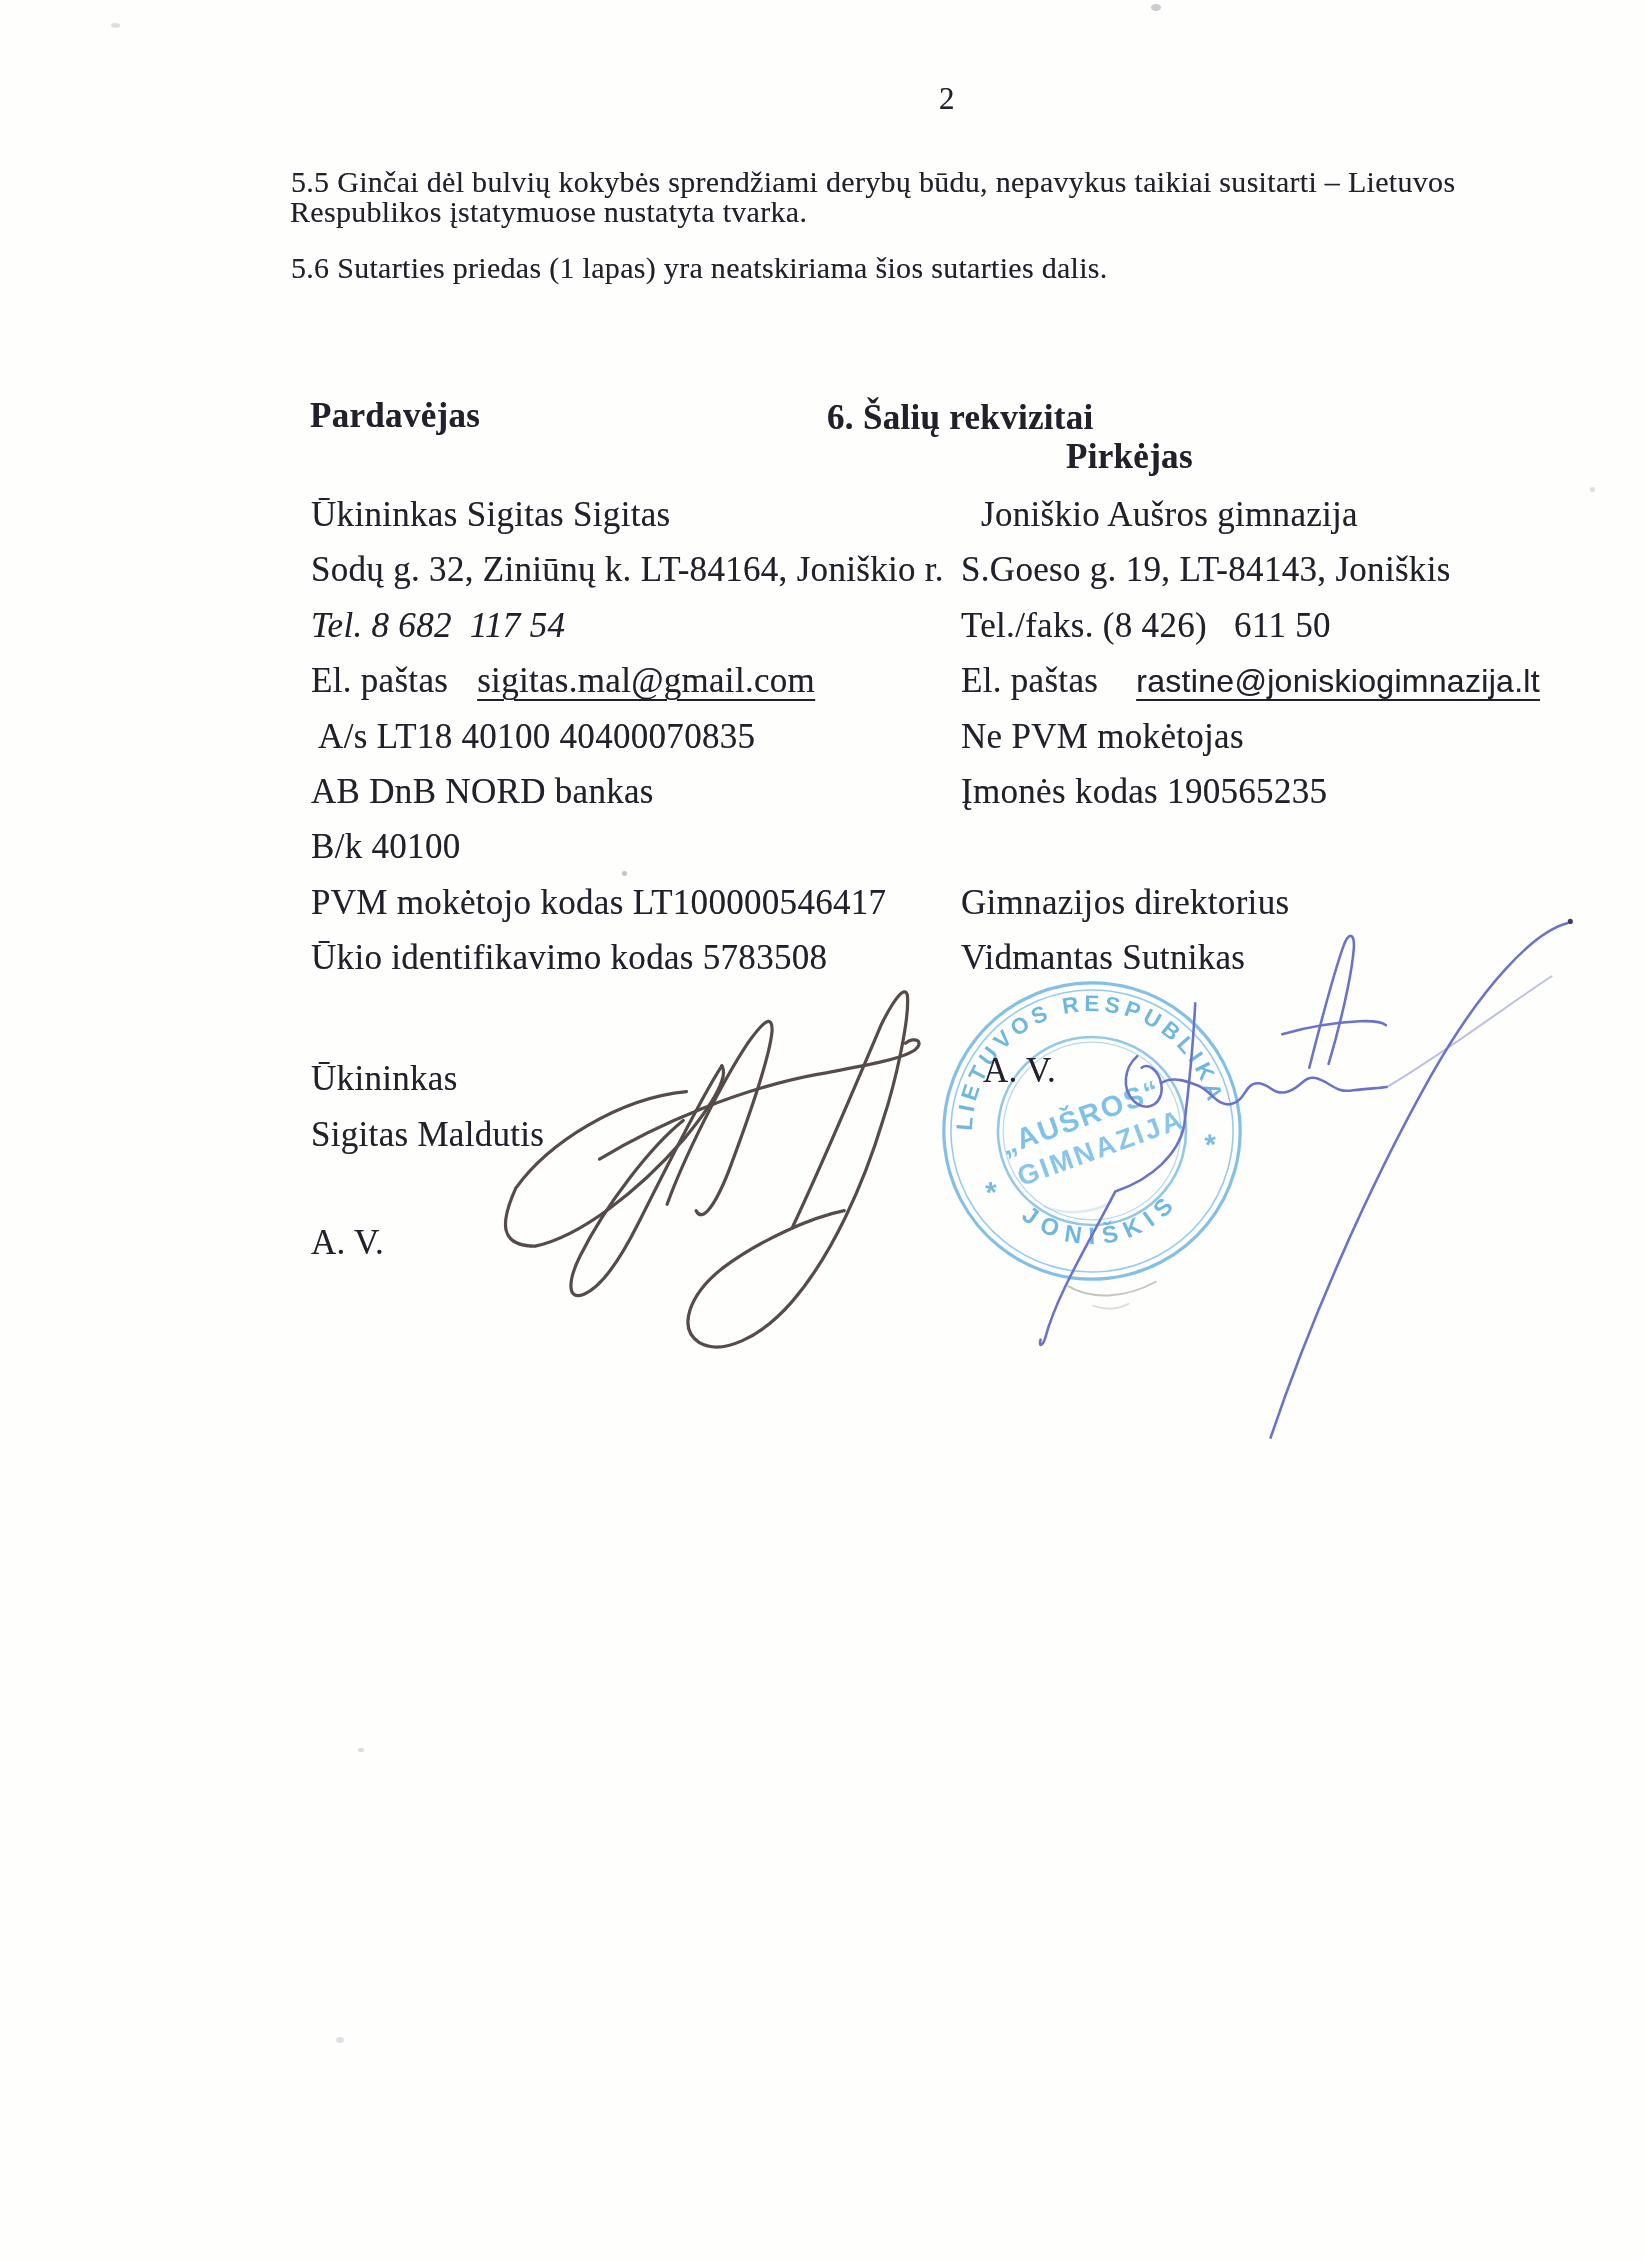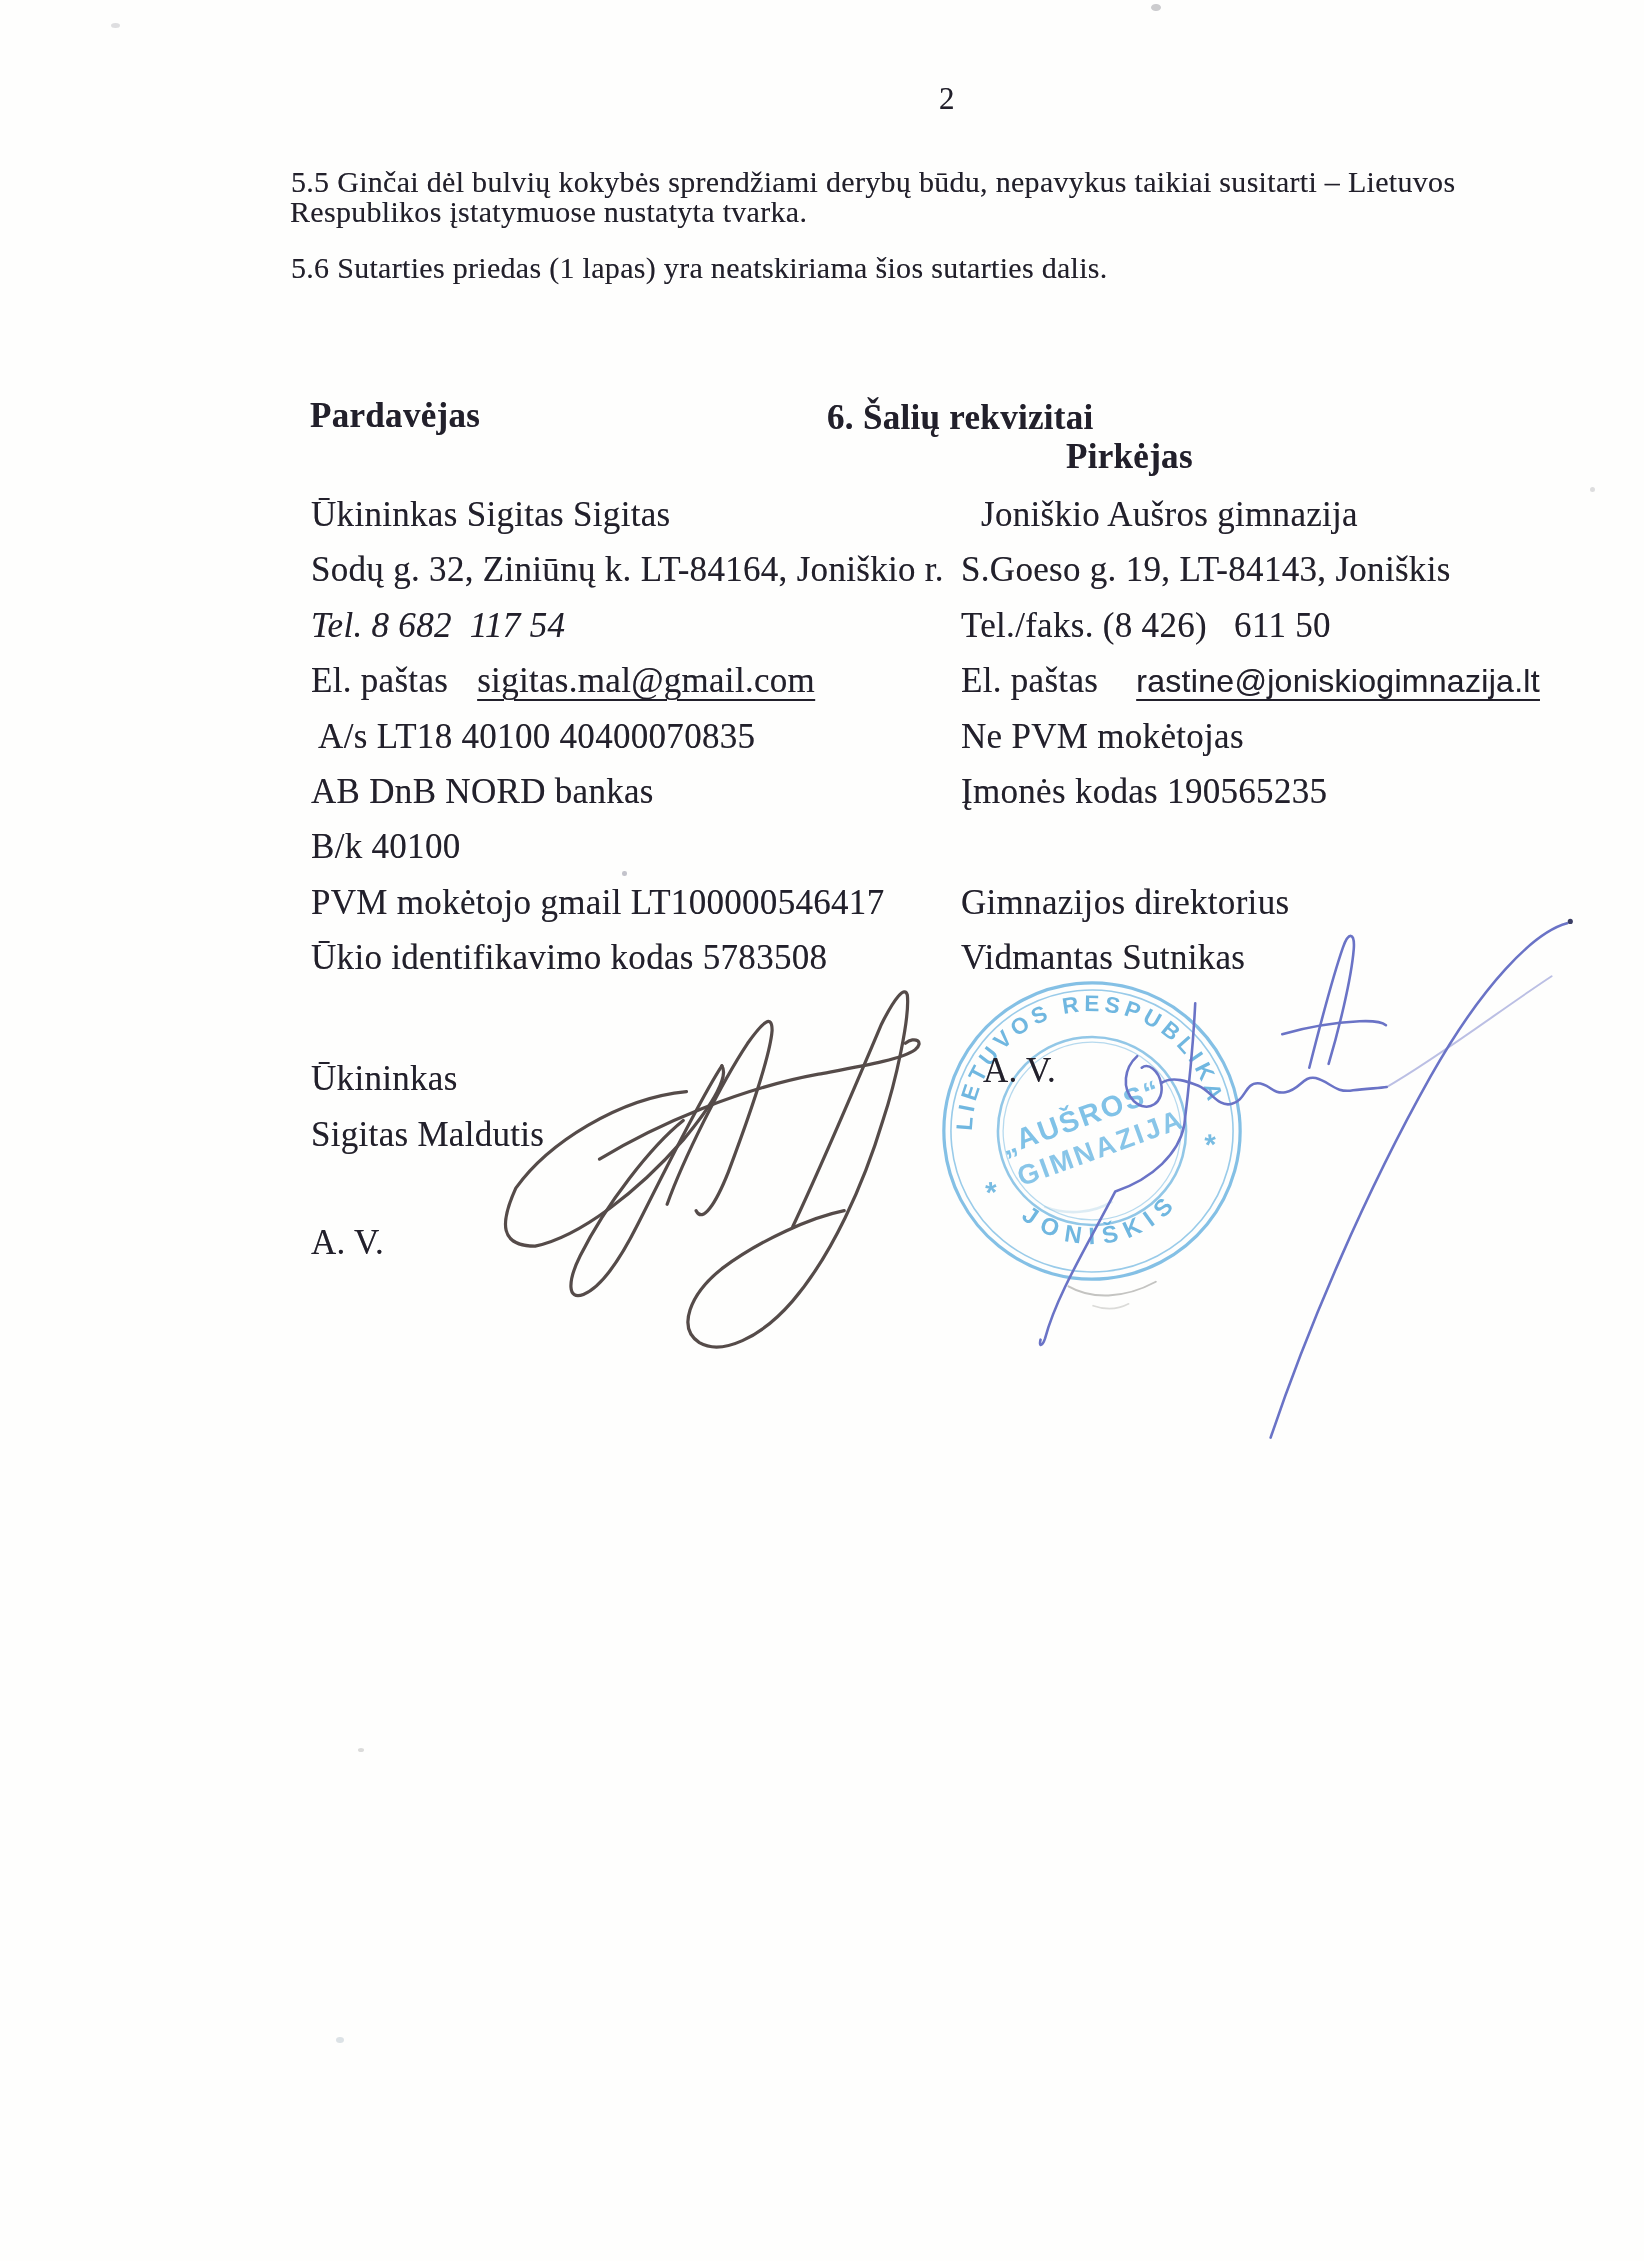--- a/index.html
+++ b/index.html
@@ -45,21 +45,21 @@
   <div class="t b" style="left:310px;top:397px;">Pardavėjas</div>
   <div class="t b" style="left:1066px;top:438px;">Pirkėjas</div>
 
   <div class="t" style="left:311px;top:496px;">Ūkininkas Sigitas Sigitas</div>
   <div class="t" style="left:311px;top:551px;">Sodų g. 32, Ziniūnų k. LT-84164, Joniškio r.</div>
   <div class="t" style="left:311px;top:607px;font-style:italic;">Tel. 8 682  117 54</div>
   <div class="t" style="left:311px;top:662px;"><span>El. paštas </span><span class="u">sigitas.mal@gmail.com</span></div>
   <div class="t" style="left:311px;top:718px;"> A/s LT18 40100 40400070835</div>
   <div class="t" style="left:311px;top:773px;">AB DnB NORD bankas</div>
   <div class="t" style="left:311px;top:828px;">B/k 40100</div>
-  <div class="t" style="left:311px;top:884px;">PVM mokėtojo gmail LT100000546417</div>
+  <div class="t" style="left:311px;top:884px;">PVM mokėtojo kodas LT100000546417</div>
   <div class="t" style="left:311px;top:939px;">Ūkio identifikavimo kodas 5783508</div>
 
   <div class="t" style="left:981px;top:496px;">Joniškio Aušros gimnazija</div>
   <div class="t" style="left:961px;top:551px;">S.Goeso g. 19, LT-84143, Joniškis</div>
   <div class="t" style="left:961px;top:607px;">Tel./faks. (8 426)   611 50</div>
   <div class="t" style="left:961px;top:662px;"><span>El. paštas  </span><span class="u sans">rastine@joniskiogimnazija.lt</span></div>
   <div class="t" style="left:961px;top:718px;">Ne PVM mokėtojas</div>
   <div class="t" style="left:961px;top:773px;">Įmonės kodas 190565235</div>
   <div class="t" style="left:961px;top:884px;">Gimnazijos direktorius</div>
   <div class="t" style="left:961px;top:939px;text-align:right;">Vidmantas Sutnikas</div>

